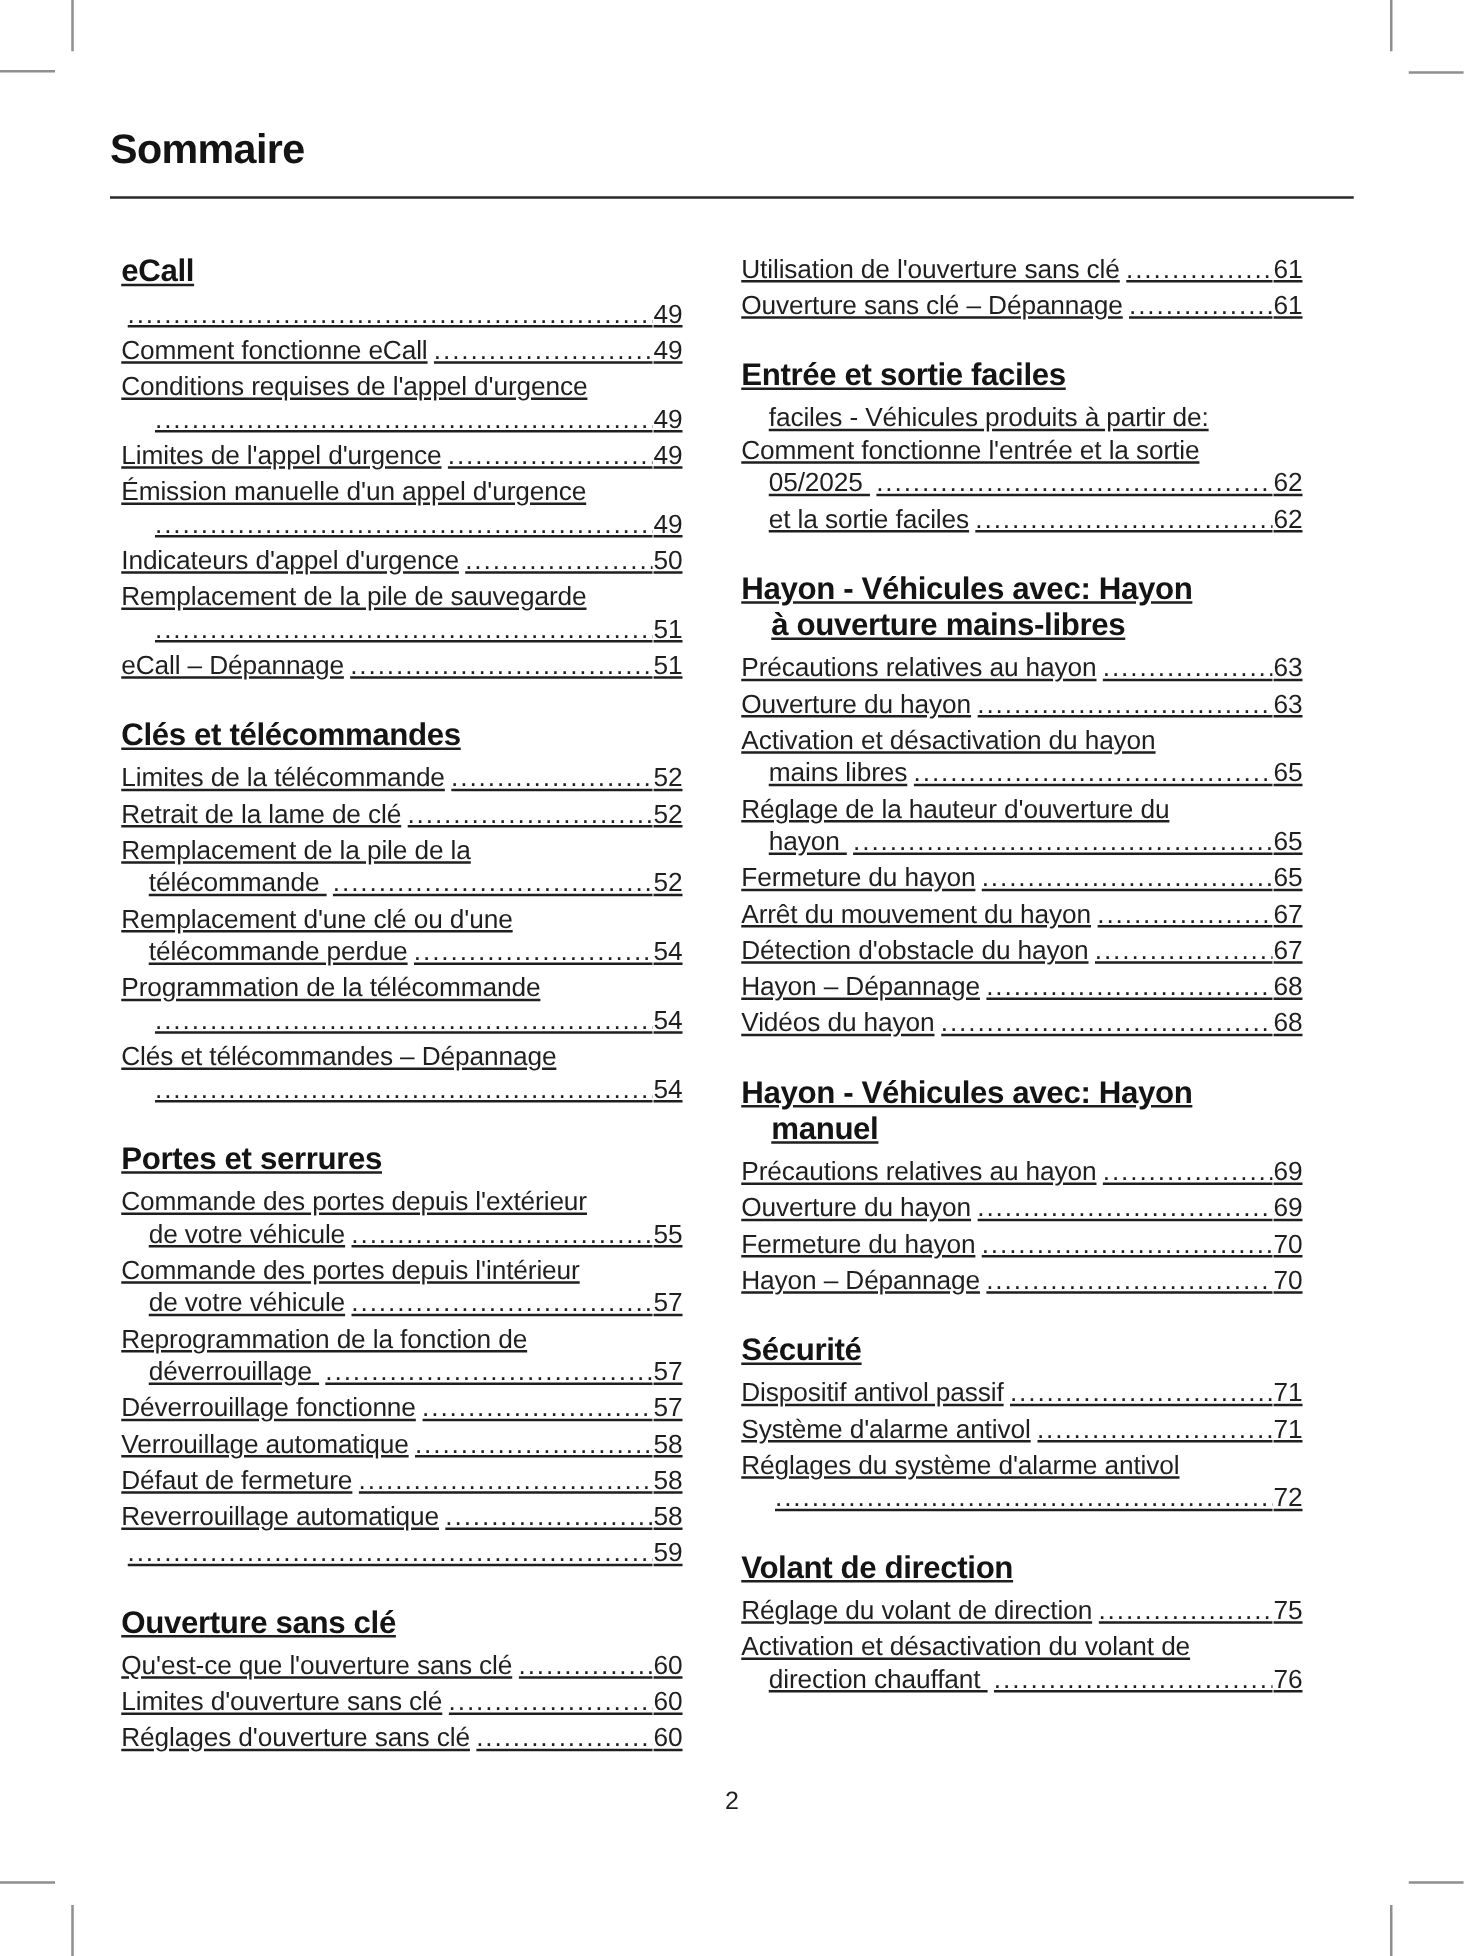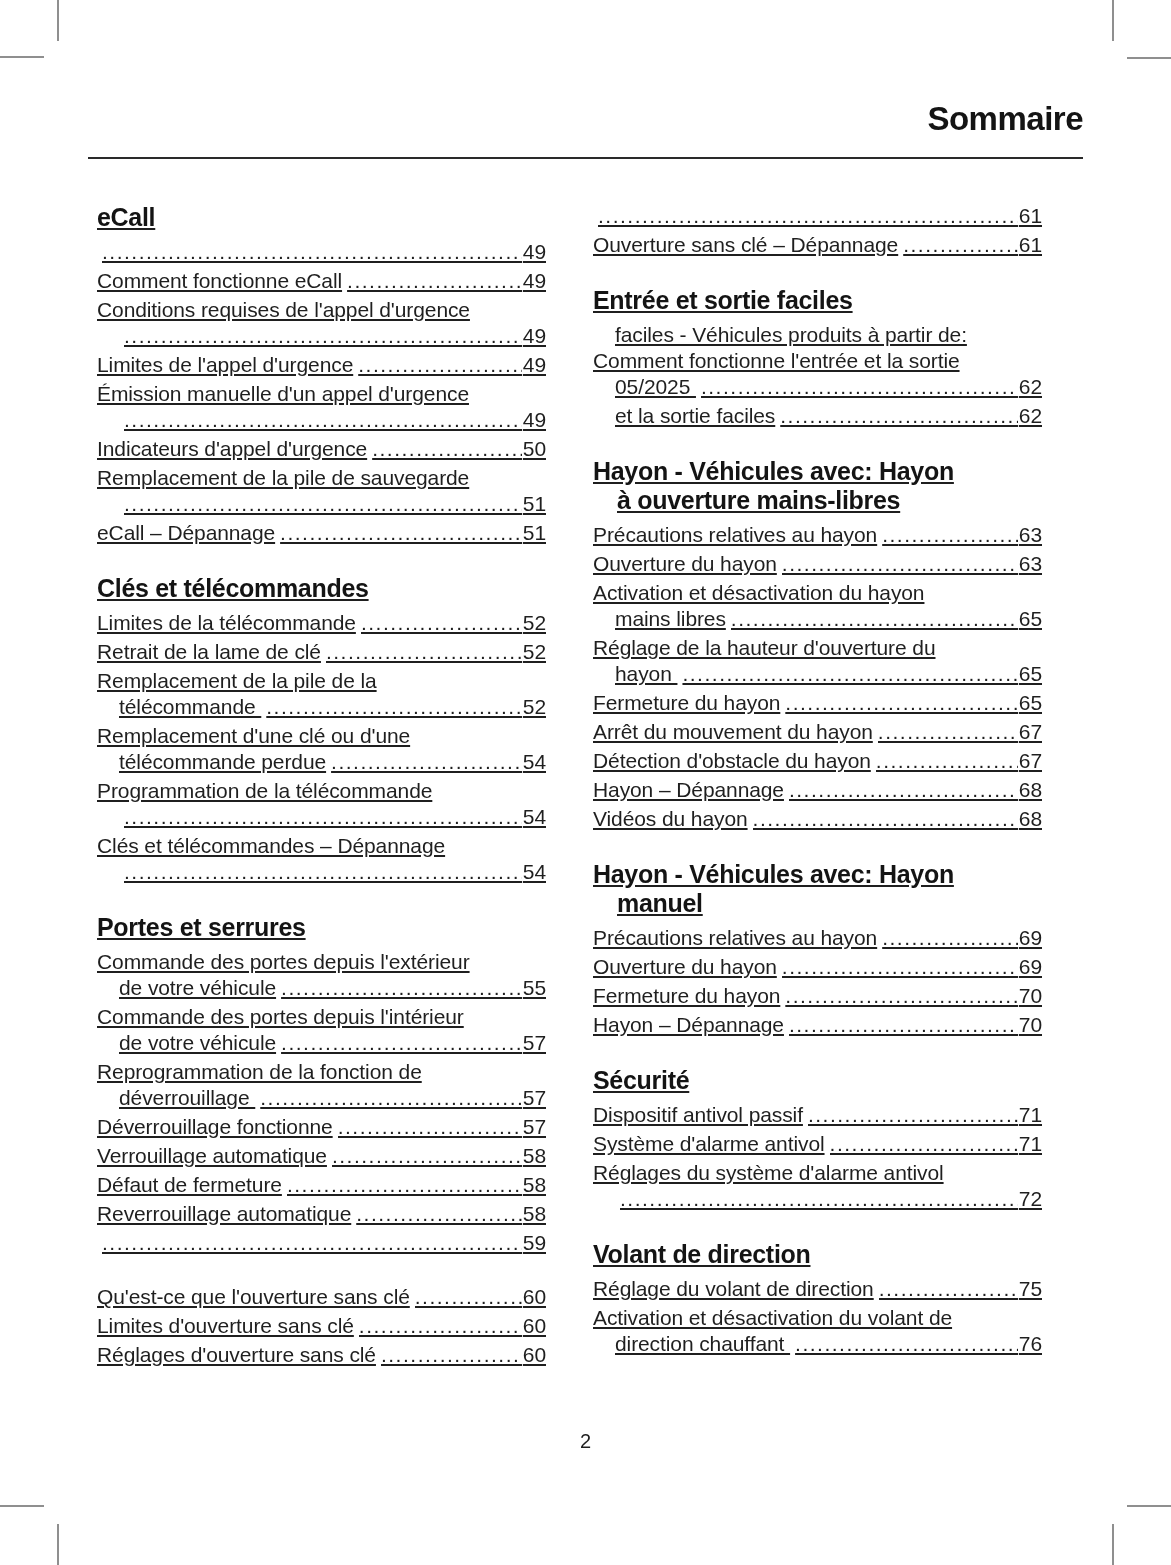--- a/index.html
+++ b/index.html
@@ -28,21 +28,21 @@
   .crop.bl-v { left: 57px; top: 1524px; }
   .crop.br-h { left: 1127px; top: 1505px; }
   .crop.br-v { left: 1112px; top: 1524px; }
 
   
   .doc-title {
     position: absolute;
     left: 88px;
     top: 100px;
     width: 995px;
-    text-align: right;
+    text-align: left;
     font-size: 33px;
     font-weight: bold;
     letter-spacing: -0.5px;
     color: #141414;
   }
   .title-rule {
     position: absolute;
     left: 88px;
     top: 157px;
     width: 995px;
@@ -315,20 +315,23 @@
         </div>
       </div>
       <div class="entry">
         <div class="line">
           <span class="leader"></span>
           <span class="pg">59</span>
         </div>
       </div>
     </div>
     <div class="toc-section">
+      <div class="heading">
+        <div class="hline">Ouverture sans clé</div>
+      </div>
       <div class="entry">
         <div class="line">
           <span class="txt">Qu'est-ce que l'ouverture sans clé</span>
           <span class="leader"></span>
           <span class="pg">60</span>
         </div>
       </div>
       <div class="entry">
         <div class="line">
           <span class="txt">Limites d'ouverture sans clé</span>
@@ -342,20 +345,21 @@
           <span class="leader"></span>
           <span class="pg">60</span>
         </div>
       </div>
     </div>
   </div>
 <div class="col col-right">
     <div class="toc-section">
       <div class="entry">
         <div class="line">
+          <span class="txt">Utilisation de l'ouverture sans clé</span>
           <span class="leader"></span>
           <span class="pg">61</span>
         </div>
       </div>
       <div class="entry">
         <div class="line">
           <span class="txt">Ouverture sans clé – Dépannage</span>
           <span class="leader"></span>
           <span class="pg">61</span>
         </div>

